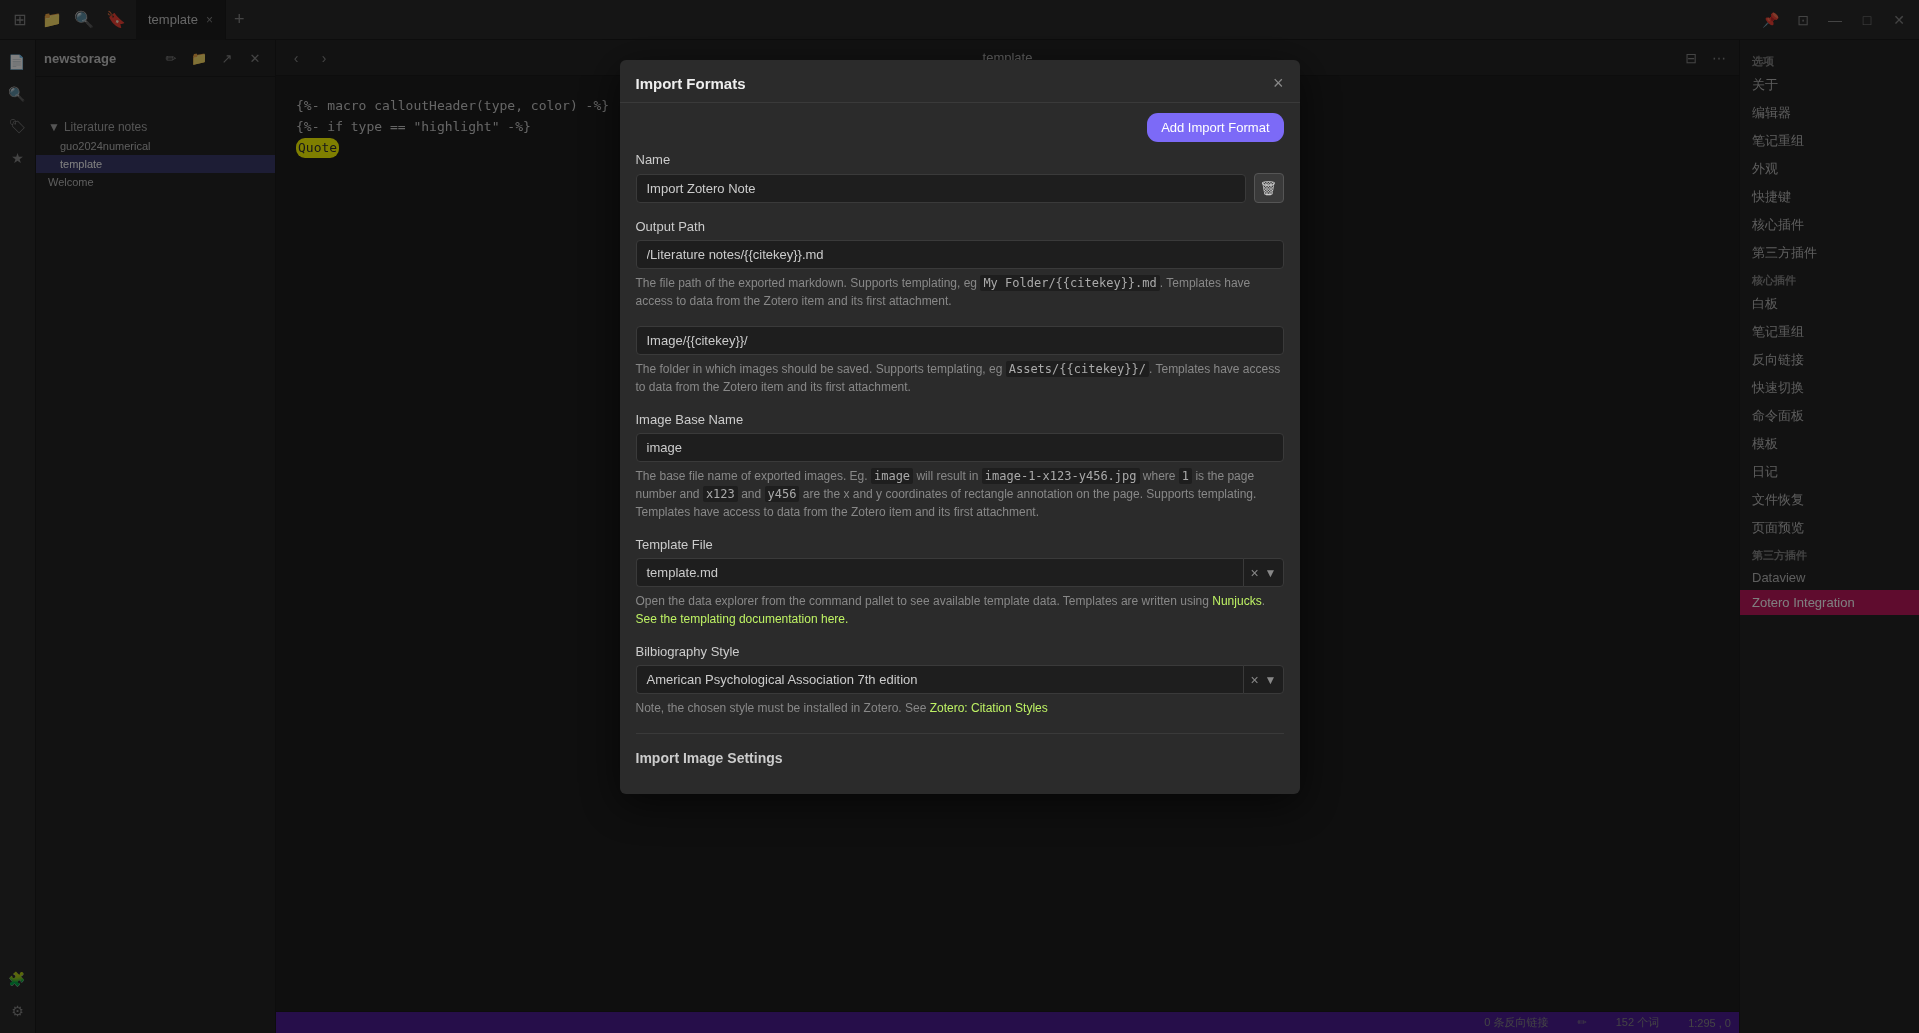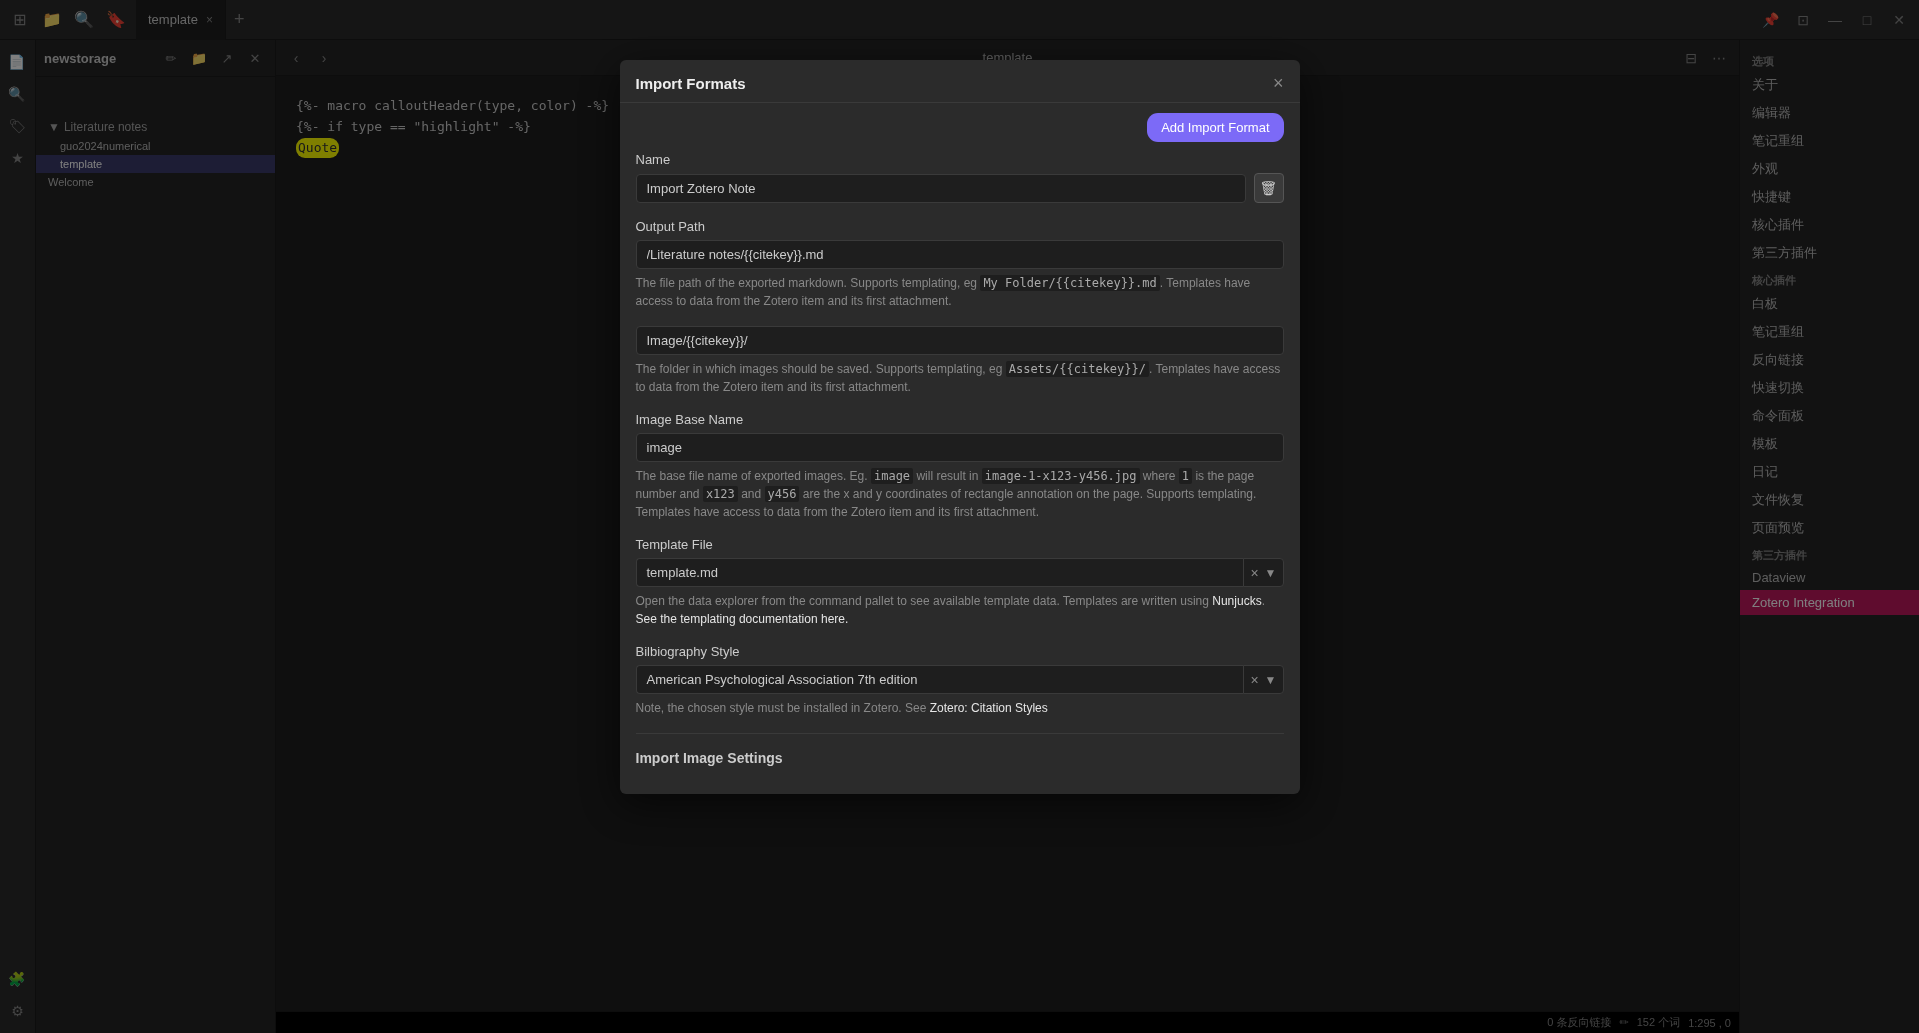--- a/index.html
+++ b/index.html
@@ -201,29 +201,29 @@
     }
     .code-highlight {
       background: #ffff00;
       color: #333;
       display: inline-block;
       padding: 0 2px;
       border-radius: 9px;
     }
     .status-bar {
       height: 22px;
-      background: #000000;
+      background: #4c1d95;
       border-top: 1px solid #1a1a1a;
       display: flex;
       align-items: center;
       padding: 0 8px;
       font-size: 11px;
       color: #888;
       justify-content: flex-end;
-      gap: 8px;
+      gap: 29px;
     }
 
     
     .settings-sidebar {
       width: 180px;
       background: #252525;
       border-left: 1px solid #1a1a1a;
       display: flex;
       flex-direction: column;
       padding: 8px 0;
@@ -346,21 +346,21 @@
       line-height: 1.5;
     }
     .form-hint code {
       font-family: monospace;
       color: #aaa;
       background: #1e1e1e;
       padding: 1px 3px;
       border-radius: 2px;
     }
     .form-hint a {
-      color: #e5e5e5;
+      color: #bef264;
       text-decoration: none;
     }
     .select-clear {
       color: #888;
       cursor: pointer;
       margin-right: 4px;
       font-size: 14px;
     }
     .select-arrow {
       color: #888;

